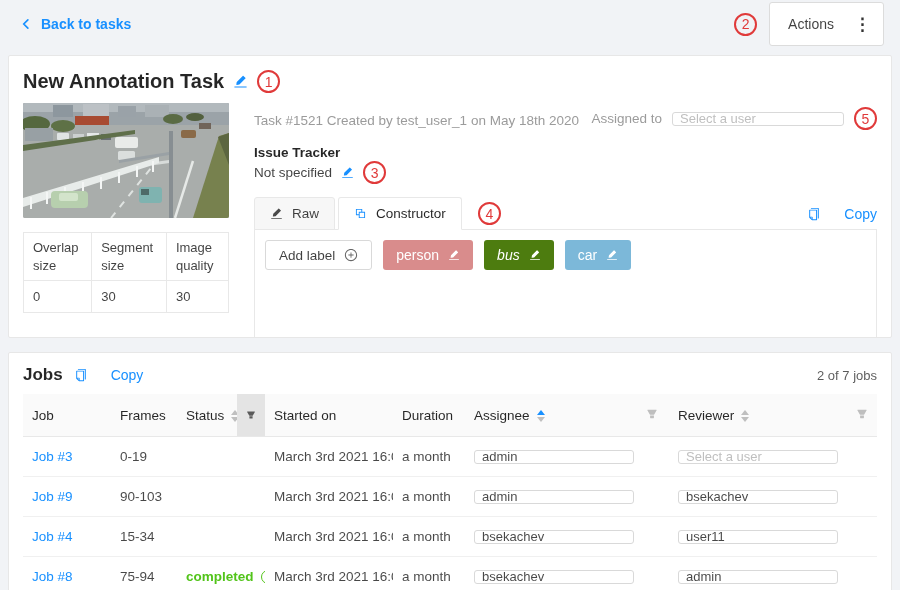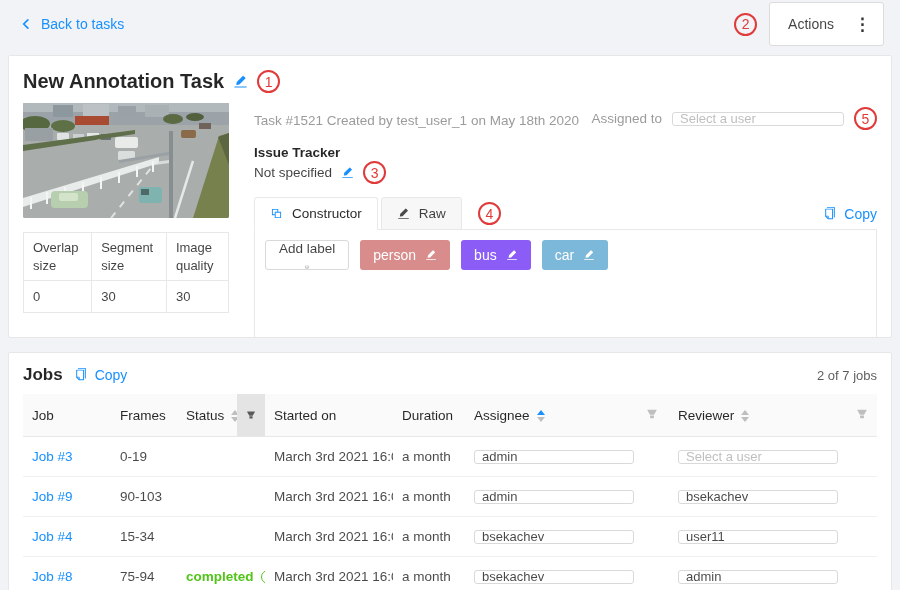--- a/index.html
+++ b/index.html
@@ -5,21 +5,21 @@
   :root{
     --accent:#1890ff; --red:#e03a3a; --green:#52c41a;
   }
   *{box-sizing:border-box; margin:0; padding:0;}
   html,body{width:900px;height:590px;overflow:hidden;}
   body{font-family:"Liberation Sans",sans-serif;background:#f1f3f6;color:rgba(0,0,0,.78);font-size:13px;}
   .page{position:relative;width:900px;height:590px;}
 
   
   .topbar{height:48px;display:flex;align-items:center;justify-content:space-between;padding:0 16px 0 20px;}
-  .back-link{display:flex;align-items:center;gap:9px;color:var(--accent);font-size:14px;cursor:pointer;}
+  .back-link{display:flex;align-items:center;gap:9px;color:var(--accent);font-size:14px;cursor:pointer;font-weight:bold;}
   .back-link svg{width:12px;height:12px;}
   .topbar-right{display:flex;align-items:center;gap:12px;}
   .actions-btn{display:flex;align-items:center;background:#fff;border:1px solid #dcdcdc;border-radius:3px;height:44px;color:rgba(0,0,0,.75);font-size:14px;cursor:pointer;}
   .actions-btn .lbl{padding:0 14px 0 18px;}
   .actions-btn .kebab{padding:0 12px 0 6px;font-size:17px;font-weight:bold;color:rgba(0,0,0,.8);line-height:1;}
   .actions-btn .kebab::after{content:"\22EE";}
 
   
   .callout{display:inline-flex;align-items:center;justify-content:center;width:23px;height:23px;border:2px solid var(--red);border-radius:50%;color:var(--red);font-size:14px;flex:none;background:transparent;}
 
@@ -58,25 +58,25 @@
 
   .tabs-row{margin-top:13px;display:flex;align-items:center;}
   .tab{height:33px;padding:0 15px;display:flex;align-items:center;gap:9px;border:1px solid #e8e8e8;background:#f7f7f7;font-size:13.5px;color:rgba(0,0,0,.75);border-radius:3px 3px 0 0;cursor:pointer;position:relative;}
   .tab + .tab{margin-left:3px;}
   .tab.active{background:#fff;border-bottom-color:#fff;color:rgba(0,0,0,.85);z-index:2;}
   .tab .ticon{display:inline-flex;}
   .tab .ticon svg{width:13px;height:13px;fill:rgba(0,0,0,.65);}
   .tab.active .ticon svg{fill:var(--accent);}
   .tab .pencil-dark svg{fill:rgba(0,0,0,.7);}
   .tabs-row .callout{margin-left:16px;}
-  .copy-link{margin-left:auto;display:flex;gap:7px;color:var(--accent);font-size:14px;cursor:pointer;}
+  .copy-link{margin-left:auto;display:flex;align-items:center;gap:23px;color:var(--accent);font-size:14px;cursor:pointer;}
   .copy-link svg{width:14px;height:14px;fill:currentColor;}
 
   .tab-content{border:1px solid #e8e8e8;margin-top:-1px;padding:10px;height:112px;display:flex;align-items:flex-start;gap:11px;}
-  .add-label-btn{height:30px;border:1px solid #d9d9d9;background:#fff;border-radius:3px;padding:0 13px;display:flex;align-items:center;gap:9px;font-size:13.5px;color:rgba(0,0,0,.75);cursor:pointer;font-family:inherit;flex-direction:column;}
+  .add-label-btn{height:30px;border:1px solid #d9d9d9;background:#fff;border-radius:3px;padding:0 13px;display:flex;align-items:center;gap:9px;font-size:13.5px;color:rgba(0,0,0,.75);cursor:pointer;font-family:inherit;}
   .add-label-btn svg{width:14px;height:14px;fill:rgba(0,0,0,.6);}
   .chip{height:30px;border-radius:3px;padding:0 13px;display:inline-flex;align-items:center;gap:9px;color:#fff;font-size:14px;cursor:pointer;}
   .chip .edit-icon{color:#fff;}
   .chip .edit-icon svg{width:12px;height:12px;}
 
   
   .jobs-header{display:flex;align-items:center;gap:11px;}
   .jobs-title{font-size:17px;font-weight:700;color:rgba(0,0,0,.85);}
   .jobs-count{margin-left:auto;color:rgba(0,0,0,.65);font-size:13px;}
 
@@ -224,35 +224,35 @@
           <span>Not specified</span>
           <span class="edit-icon small">
             <svg viewBox="0 0 1024 1024">
                 <path d="M257.7 752c2 0 4-.2 6-.5L431.9 722c2-.4 3.9-1.3 5.3-2.8l423.9-423.9a9.96 9.96 0 000-14.1L694.9 114.9c-1.9-1.9-4.4-2.9-7.1-2.9s-5.2 1-7.1 2.9L256.8 538.8c-1.5 1.5-2.4 3.3-2.8 5.3l-29.5 168.2a33.5 33.5 0 009.4 29.8c6.6 6.4 14.9 9.9 23.8 9.9zM600 859h328v60H96v-60h504z"></path>
               </svg>
           </span>
           <span class="callout">3</span>
         </div>
 
         <div class="tabs-row">
+          <div class="tab">
+            <span class="ticon pencil-dark">
+              <svg viewBox="0 0 1024 1024">
+                  <path d="M257.7 752c2 0 4-.2 6-.5L431.9 722c2-.4 3.9-1.3 5.3-2.8l423.9-423.9a9.96 9.96 0 000-14.1L694.9 114.9c-1.9-1.9-4.4-2.9-7.1-2.9s-5.2 1-7.1 2.9L256.8 538.8c-1.5 1.5-2.4 3.3-2.8 5.3l-29.5 168.2a33.5 33.5 0 009.4 29.8c6.6 6.4 14.9 9.9 23.8 9.9zM600 859h328v60H96v-60h504z"></path>
+                </svg>
+            </span>
+            <span>Raw</span>
+          </div>
           <div class="tab active">
             <span class="ticon">
               <svg viewBox="0 0 1024 1024">
                   <path d="M856 376H648V168c0-8.8-7.2-16-16-16H168c-8.8 0-16 7.2-16 16v464c0 8.8 7.2 16 16 16h208v208c0 8.8 7.2 16 16 16h464c8.8 0 16-7.2 16-16V392c0-8.8-7.2-16-16-16zm-480 16v184H224V224h352v152H392c-8.8 0-16 7.2-16 16zm424 408H448V448h352v352z"></path>
                 </svg>
             </span>
             <span>Constructor</span>
-          </div>
-          <div class="tab">
-            <span class="ticon pencil-dark">
-              <svg viewBox="0 0 1024 1024">
-                  <path d="M257.7 752c2 0 4-.2 6-.5L431.9 722c2-.4 3.9-1.3 5.3-2.8l423.9-423.9a9.96 9.96 0 000-14.1L694.9 114.9c-1.9-1.9-4.4-2.9-7.1-2.9s-5.2 1-7.1 2.9L256.8 538.8c-1.5 1.5-2.4 3.3-2.8 5.3l-29.5 168.2a33.5 33.5 0 009.4 29.8c6.6 6.4 14.9 9.9 23.8 9.9zM600 859h328v60H96v-60h504z"></path>
-                </svg>
-            </span>
-            <span>Raw</span>
           </div>
           <span class="callout">4</span>
           <div class="copy-link">
             <svg viewBox="0 0 1024 1024">
                 <path d="M832 64H296c-4.4 0-8 3.6-8 8v56c0 4.4 3.6 8 8 8h496v688c0 4.4 3.6 8 8 8h56c4.4 0 8-3.6 8-8V96c0-17.7-14.3-32-32-32zM704 192H192c-17.7 0-32 14.3-32 32v530.7c0 8.5 3.4 16.6 9.4 22.6l173.3 173.3c2.2 2.2 4.7 4 7.4 5.5v1.9h4.2c3.5 1.3 7.2 2 11 2H704c17.7 0 32-14.3 32-32V224c0-17.7-14.3-32-32-32zM350 856.2L263.9 770H350v86.2zM664 888H414V746c0-22.1-17.9-40-40-40H232V264h432v624z"></path>
               </svg>
             <span>Copy</span>
           </div>
         </div>
 
@@ -265,21 +265,21 @@
               </svg>
           </button>
           <span class="chip" style="background: rgb(217, 140, 140);">
             <span>person</span>
             <span class="edit-icon">
               <svg viewBox="0 0 1024 1024">
                   <path d="M257.7 752c2 0 4-.2 6-.5L431.9 722c2-.4 3.9-1.3 5.3-2.8l423.9-423.9a9.96 9.96 0 000-14.1L694.9 114.9c-1.9-1.9-4.4-2.9-7.1-2.9s-5.2 1-7.1 2.9L256.8 538.8c-1.5 1.5-2.4 3.3-2.8 5.3l-29.5 168.2a33.5 33.5 0 009.4 29.8c6.6 6.4 14.9 9.9 23.8 9.9zM600 859h328v60H96v-60h504z"></path>
                 </svg>
             </span>
           </span>
-          <span class="chip" style="background: #8b5cf6;">
+          <span class="chip" style="background: #4d7c0f; font-style: italic;">
             <span>bus</span>
             <span class="edit-icon">
               <svg viewBox="0 0 1024 1024">
                   <path d="M257.7 752c2 0 4-.2 6-.5L431.9 722c2-.4 3.9-1.3 5.3-2.8l423.9-423.9a9.96 9.96 0 000-14.1L694.9 114.9c-1.9-1.9-4.4-2.9-7.1-2.9s-5.2 1-7.1 2.9L256.8 538.8c-1.5 1.5-2.4 3.3-2.8 5.3l-29.5 168.2a33.5 33.5 0 009.4 29.8c6.6 6.4 14.9 9.9 23.8 9.9zM600 859h328v60H96v-60h504z"></path>
                 </svg>
             </span>
           </span>
           <span class="chip" style="background: rgb(124, 184, 217);">
             <span>car</span>
             <span class="edit-icon">

